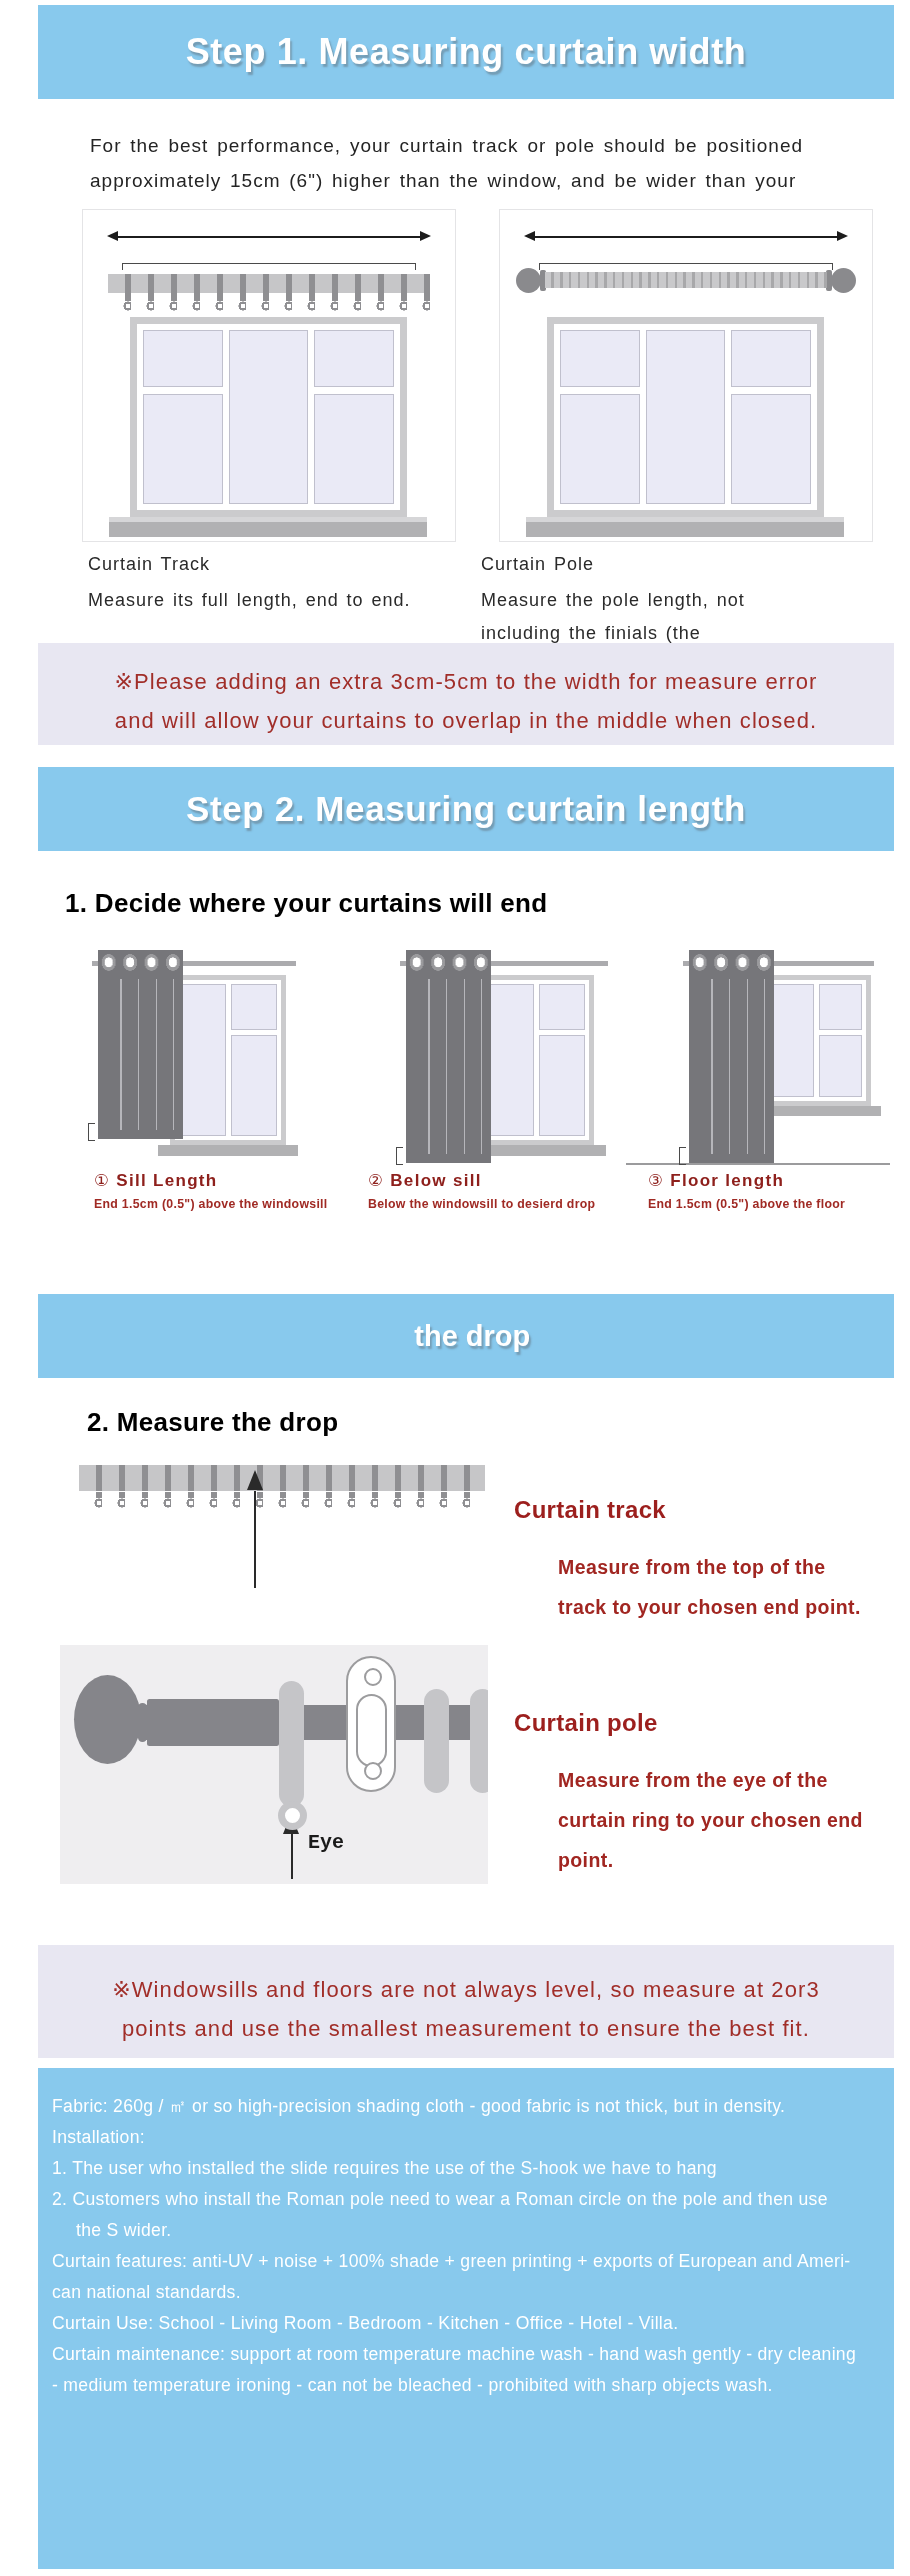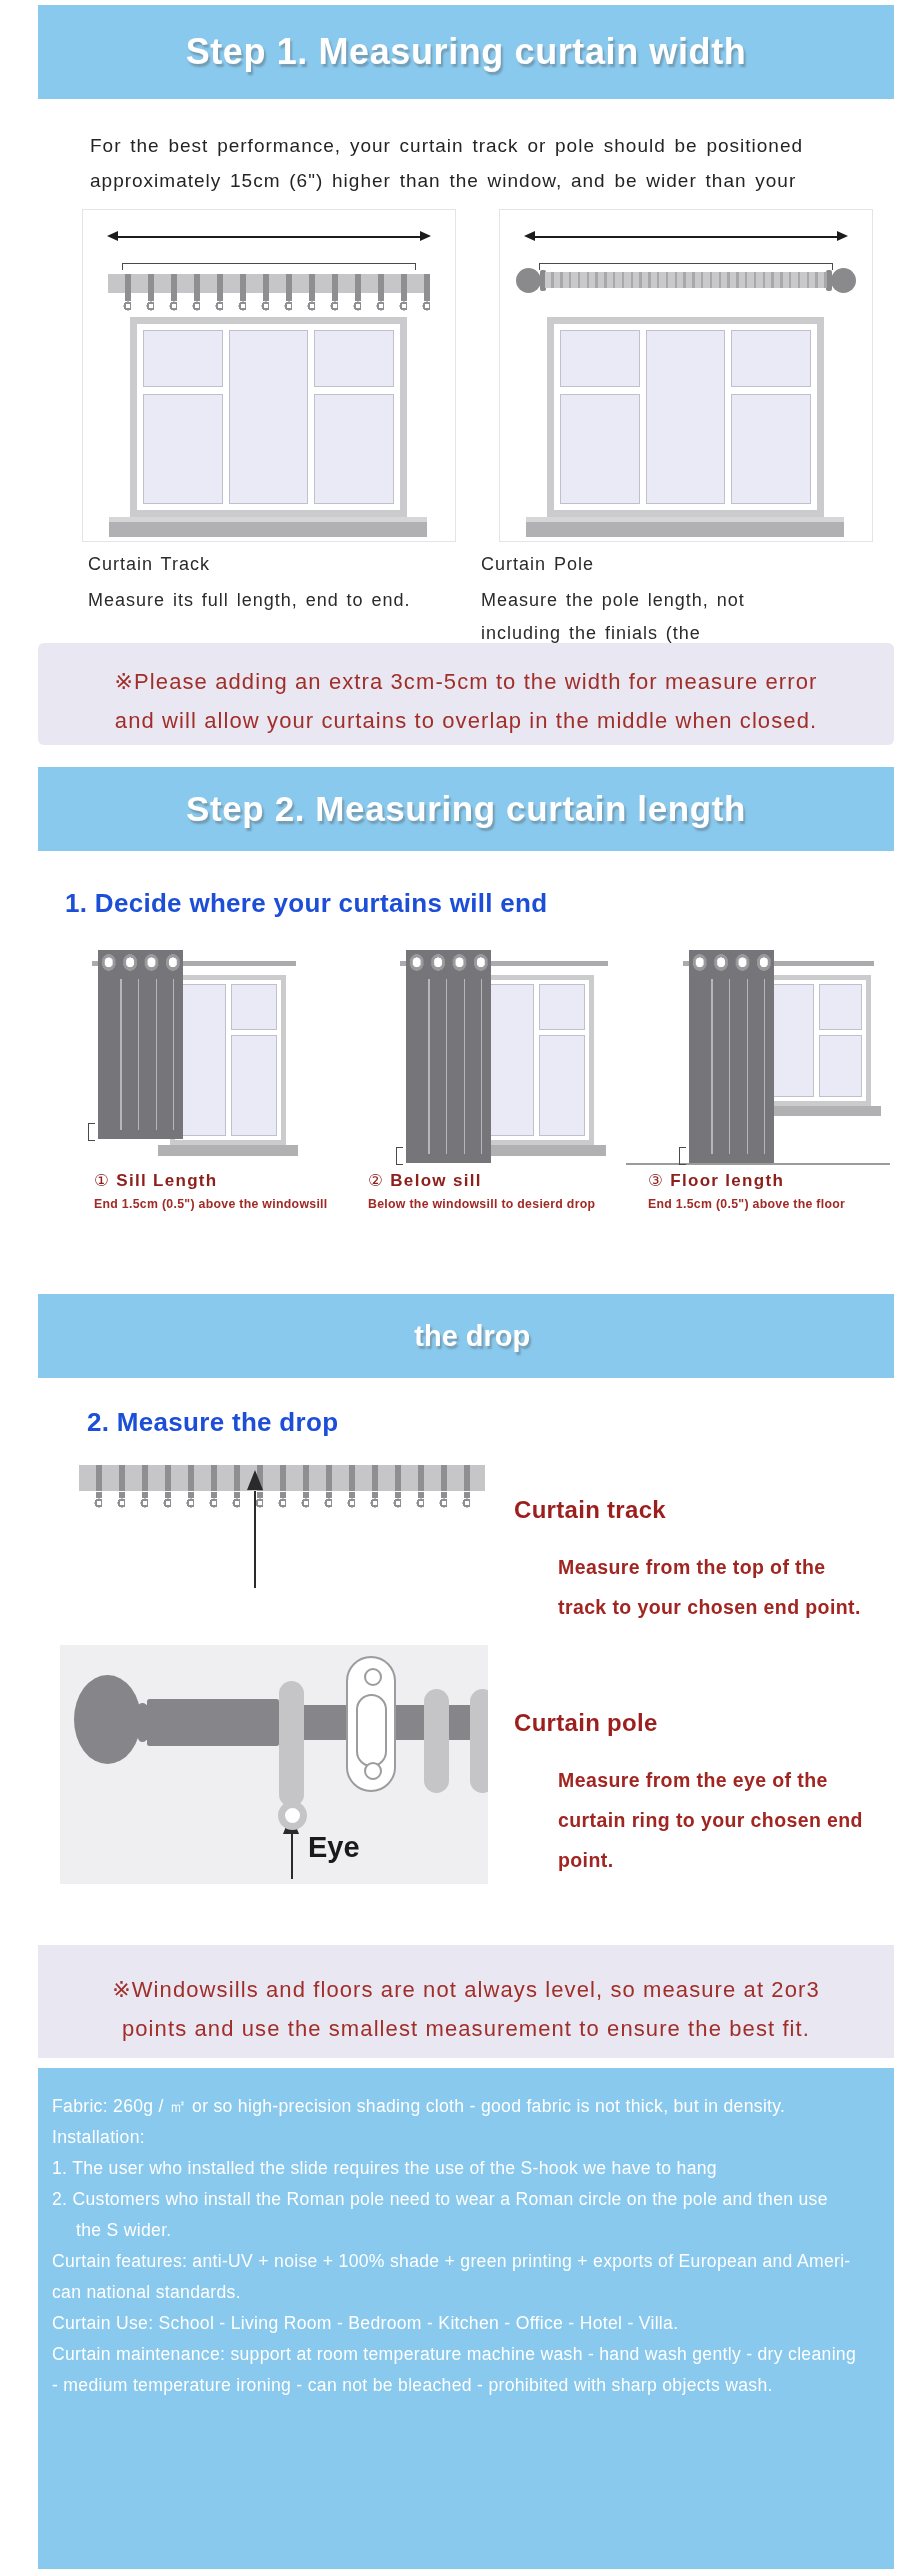--- a/index.html
+++ b/index.html
@@ -78,25 +78,25 @@
 
   
   .lbl{font-size:18px;color:#2a2a2a;letter-spacing:1px;word-spacing:1.9px;line-height:33px;}
   .lbl .t{display:block;margin-bottom:2.5px;}
   #lbl-track{left:88px;top:548px;}
   #lbl-pole{left:481px;top:548px;}
 
   
   .note{position:absolute;left:38px;width:856px;background:var(--note-bg);
     text-align:center;color:#a12e29;font-size:22px;letter-spacing:1.1px;line-height:39px;}
-  #note1{top:643px;height:102px;padding-top:19px;box-sizing:border-box;border-radius:6px;}
+  #note1{top:643px;height:102px;padding-top:19px;box-sizing:border-box;}
   #note2{top:1945px;height:113px;padding-top:25px;box-sizing:border-box;}
 
   
-  .h-black{position:absolute;font-size:26px;font-weight:bold;color:#1d4ed8;letter-spacing:0.3px;}
+  .h-black{position:absolute;font-size:26px;font-weight:bold;color:#000000;letter-spacing:0.3px;}
   #h-decide{left:65px;top:888px;}
   #h-drop{left:87px;top:1407px;}
 
   .opt{position:absolute;top:942px;height:230px;}
   #opt1{left:35px;width:270px;}
   #opt2{left:343px;width:274px;}
   #opt3{left:626px;width:264px;}
 
   .opt .pole-line{position:absolute;height:5px;background:#ababae;top:19px;}
   .curtain{position:absolute;top:7.5px;width:85px;background:var(--curtain);z-index:2;}
@@ -139,21 +139,21 @@
   #pole-box .ring-cap{position:absolute;width:25px;border-radius:12.6px;background:var(--metal-light);z-index:2;}
   #pole-box .eye-ring{position:absolute;left:218px;top:156px;width:15px;height:15px;border:7px solid var(--metal-light);
     border-radius:50%;background:#fff;z-index:3;}
   #pole-box .bracket-plate{position:absolute;left:286px;top:11.3px;width:50px;height:136px;border:2.5px solid #9c9c9e;
     border-radius:26.4px;background:#fff;z-index:1;box-sizing:border-box;}
   #pole-box .screw{position:absolute;width:14px;height:14px;border:2.5px solid #9c9c9e;border-radius:50%;background:#fff;}
   #pole-box .screw.top{left:304px;top:22.6px;z-index:2;}
   #pole-box .screw.bot{left:304px;top:117px;z-index:3;}
   #pole-box .bracket-center{position:absolute;left:296px;top:49px;width:31px;height:73px;border:2.5px solid #9c9c9e;
     border-radius:15.7px;background:#fff;z-index:3;box-sizing:border-box;}
-  #eye-label{position:absolute;left:308px;top:1831px;font-size:29px;font-weight:bold;color:#1a1a1a;}
+  #eye-label{position:absolute;left:308px;top:1831px;font-size:20px;font-weight:bold;color:#1a1a1a;font-family:Liberation Mono, monospace;}
 
   
   #footer{position:absolute;left:38px;top:2068px;width:856px;height:501px;background:var(--blue);
     box-sizing:border-box;padding:22.6px 12.6px 0 14px;}
   #footer .fline{color:#fff;font-size:17.6px;letter-spacing:0.3px;height:31px;line-height:31px;
     white-space:nowrap;overflow:hidden;}
   #footer .fline.indent{padding-left:24px;}
 </style>
 </head>
 <body>

